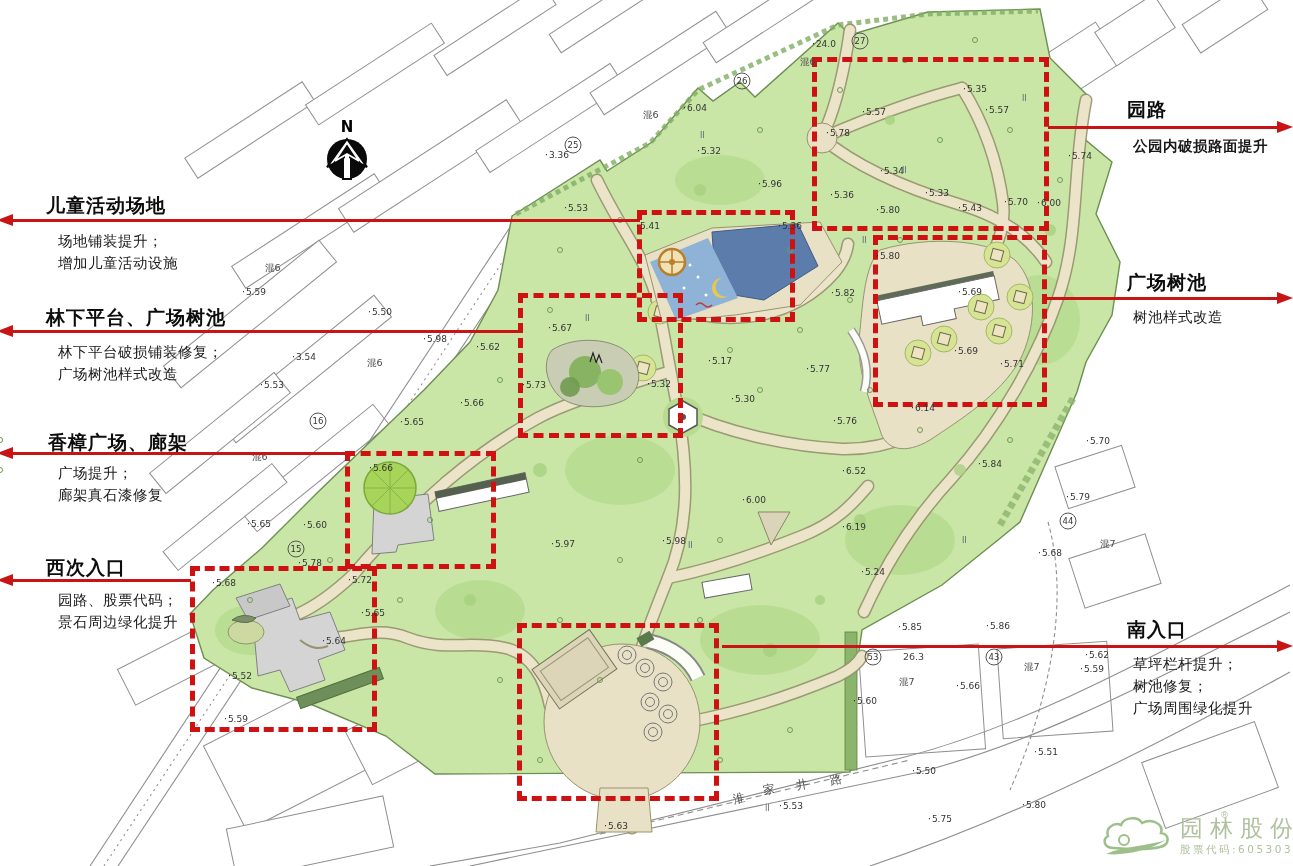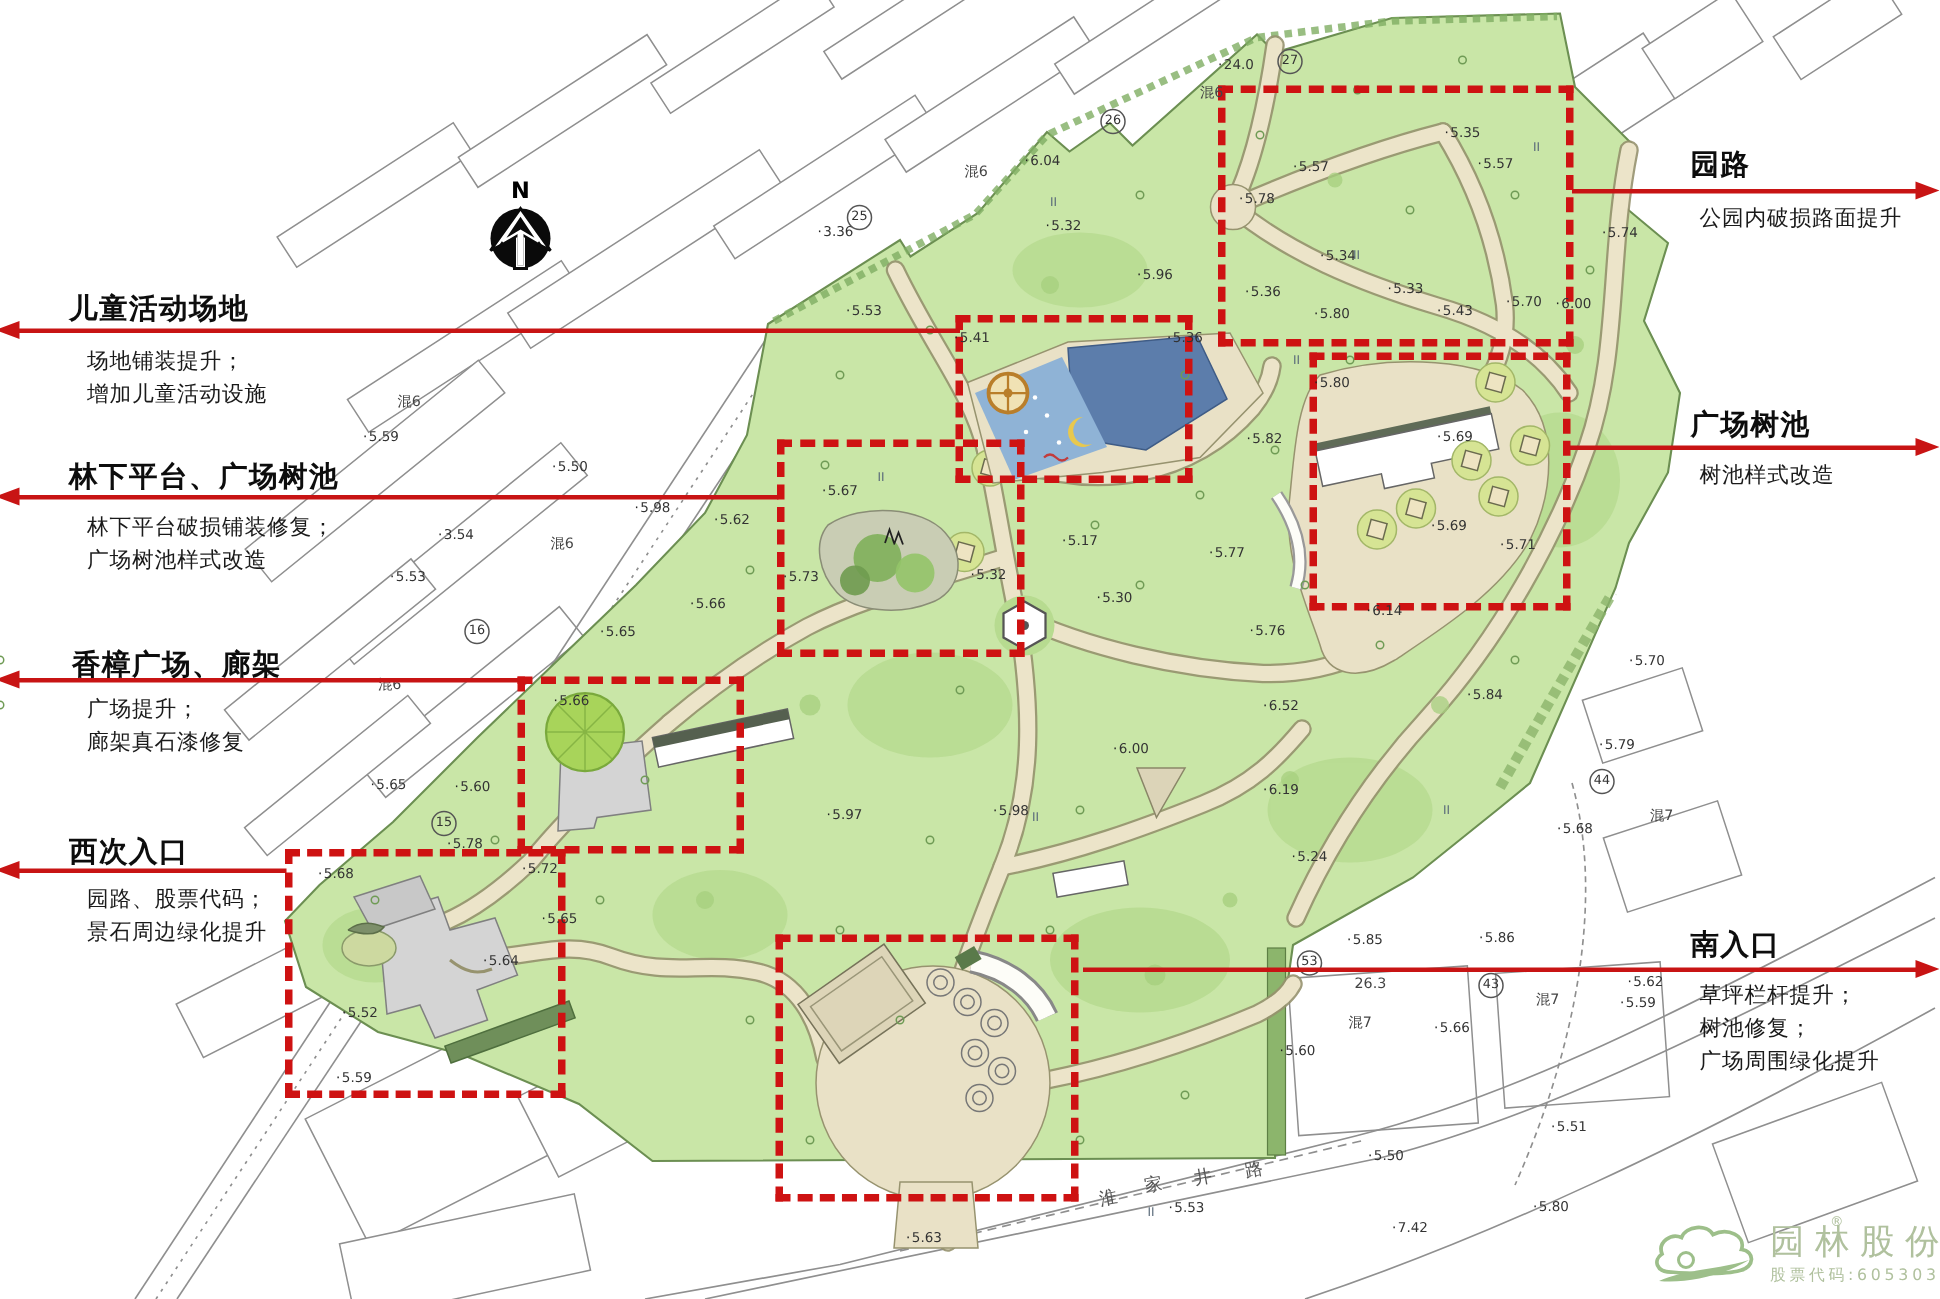--- a/index.html
+++ b/index.html
@@ -11,21 +11,21 @@
   .anno-desc{position:absolute;font-size:14.5px;color:#1a1a1a;line-height:1.5;letter-spacing:0.5px;white-space:nowrap;}
   .rline{position:absolute;height:3px;background:#c81414;}
   .rline.ldir::before{content:"";position:absolute;left:-15px;top:-5px;width:0;height:0;
     border-top:6.5px solid transparent;border-bottom:6.5px solid transparent;border-right:16px solid #c81414;}
   .rline.rdir::after{content:"";position:absolute;right:-15px;top:-5px;width:0;height:0;
     border-top:6.5px solid transparent;border-bottom:6.5px solid transparent;border-left:16px solid #c81414;}
   .a1t{left:46px;top:193px;} .a1l{left:12px;top:219px;width:628px;} .a1d{left:58px;top:231px;}
   .a2t{left:46px;top:305px;} .a2l{left:12px;top:330px;width:507px;} .a2d{left:58px;top:342px;}
   .a3t{left:48px;top:430px;} .a3l{left:12px;top:452px;width:334px;} .a3d{left:58px;top:463px;}
   .a4t{left:46px;top:555px;} .a4l{left:12px;top:579px;width:179px;} .a4d{left:58px;top:590px;}
-  .a5t{left:1127px;top:97px;}  .a5l{left:1048px;top:126px;width:230px;} .a5d{left:1133px;top:136px;}
+  .a5t{left:1127px;top:97px;}  .a5l{left:1048px;top:126px;width:230px;} .a5d{left:1133px;top:136px;font-weight:bold;}
   .a6t{left:1127px;top:270px;} .a6l{left:1046px;top:297px;width:232px;} .a6d{left:1133px;top:307px;}
   .a7t{left:1127px;top:617px;} .a7l{left:722px;top:645px;width:556px;}  .a7d{left:1133px;top:654px;}
   
   .spot{position:absolute;font-size:9px;color:#333;white-space:nowrap;transform:translate(0,-50%);}
   .spot::before{content:"\00b7";margin-right:1px;color:#222;}
   .nm{position:absolute;font-size:9.5px;color:#444;white-space:nowrap;transform:translate(0,-50%);}
   .roadc{position:absolute;font-size:12px;color:#555;white-space:nowrap;transform:translate(0,-50%) rotate(-10deg);}
   .grs{position:absolute;font-size:8px;color:#5a6b7a;white-space:nowrap;transform:translate(0,-50%);}
   .circ{position:absolute;width:15px;height:15px;border:1px solid #555;border-radius:50%;
     font-size:8.5px;color:#333;text-align:center;line-height:15px;background:transparent;transform:translate(-50%,-50%);}
@@ -406,39 +406,39 @@
       <span class="nm" style="left: 887px; top: 656px; margin-left: 16px;">26.3</span>
       <span class="nm" style="left: 899px; top: 682px;">混7</span>
       <span class="nm" style="left: 1024px; top: 667px;">混7</span>
       <span class="spot" style="left: 1085px; top: 655px;">5.62</span>
       <span class="spot" style="left: 1080px; top: 669px;">5.59</span>
       <span class="spot" style="left: 956px; top: 686px;">5.66</span>
       <span class="spot" style="left: 853px; top: 701px;">5.60</span>
       <span class="spot" style="left: 1034px; top: 752px;">5.51</span>
       <span class="spot" style="left: 912px; top: 771px;">5.50</span>
       <span class="spot" style="left: 1022px; top: 805px;">5.80</span>
-      <span class="spot" style="left: 928px; top: 819px;">7.42</span>
+      <span class="spot" style="left: 928px; top: 819px;">5.75</span>
       <span class="spot" style="left: 1086px; top: 441px;">5.70</span>
       <span class="spot" style="left: 1066px; top: 497px;">5.79</span>
       <span class="spot" style="left: 1038px; top: 553px;">5.68</span>
       <span class="nm" style="left: 1100px; top: 544px;">混7</span>
       <span class="grs" style="left: 700px; top: 135px;">II</span>
       <span class="grs" style="left: 902px; top: 170px;">II</span>
       <span class="grs" style="left: 862px; top: 240px;">II</span>
       <span class="grs" style="left: 585px; top: 318px;">II</span>
       <span class="grs" style="left: 688px; top: 545px;">II</span>
       <span class="grs" style="left: 962px; top: 540px;">II</span>
       <span class="grs" style="left: 1022px; top: 98px;">II</span>
       <span class="grs" style="left: 765px; top: 808px;">II</span>
       <span class="circ" style="left: 573px; top: 145px;">25</span>
       <span class="circ" style="left: 742px; top: 81px;">26</span>
       <span class="circ" style="left: 860px; top: 41px;">27</span>
       <span class="circ" style="left: 318px; top: 421px;">16</span>
       <span class="circ" style="left: 296px; top: 549px;">15</span>
-      <span class="circ" style="left: 873px; top: 642px;">53</span>
+      <span class="circ" style="left: 873px; top: 657px;">53</span>
       <span class="circ" style="left: 994px; top: 657px;">43</span>
       <span class="circ" style="left: 1068px; top: 521px;">44</span>
     </div>
 
   <div class="north">
     <div class="north-n">N</div>
     <svg width="44" height="44" viewBox="0 0 44 44">
       <circle cx="22" cy="22" r="20" fill="#0a0a0a"></circle>
       <path d="M 22 2 L 42 30 L 26 22 L 26 42 L 18 42 L 18 22 L 2 30 Z" fill="#ffffff" stroke="#0a0a0a" stroke-width="2"></path>
       <path d="M 22 6 L 38 29 L 24 21 L 24 40 L 20 40 L 20 21 L 6 29 Z" fill="#0a0a0a"></path>

